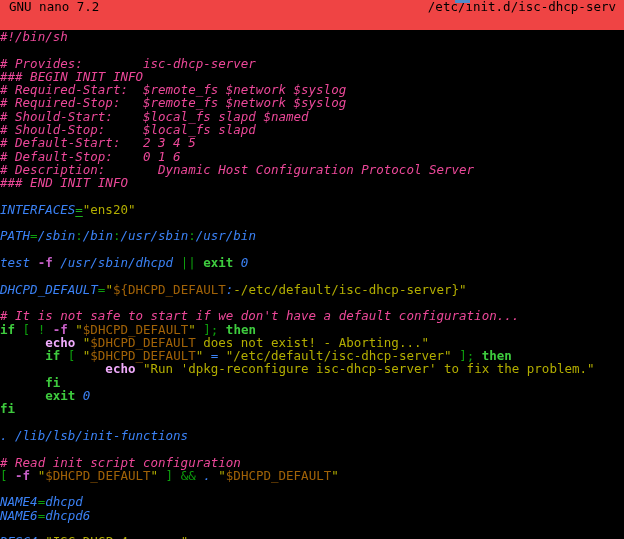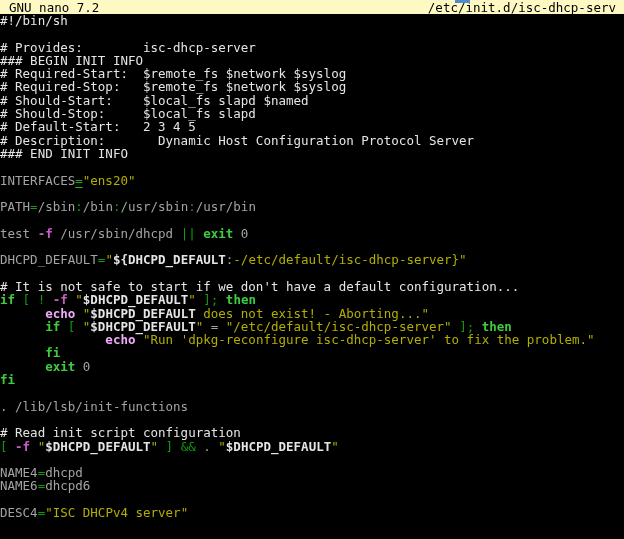--- a/index.html
+++ b/index.html
@@ -2,33 +2,33 @@
 <html><head>
 <meta charset="utf-8">
 <style>
   html,body { margin:0; padding:0; background:#000; }
   .terminal {
     position:relative; width:624px; height:539px; overflow:hidden;
     background:#000; font-family:"DejaVu Sans Mono","Liberation Mono",monospace;
     font-size:12.5px; line-height:13.3px;
   }
   .titlebar {
-    height:14px; background:#fef9c3; color:#000;
-    display:flex; justify-content:space-between; align-items:center;
+    height:30px; background:#ef4444; color:#000;
+    display:flex; justify-content:space-between; 
     white-space:pre; overflow:hidden; line-height:13px;
   }
   .titlebar .app { padding-left:9px; }
   .titlebar .path { padding-right:8px; }
   .artifact { position:absolute; left:455px; top:0; width:15px; height:3px; background:#4f8ccb; }
   .screen { height:526px; overflow:hidden; }
   .line { height:13.3px; white-space:pre; }
-  .c-p   { color:#a3a3a3; }
-  .c-cm  { color:#e5e5e5; }
+  .c-p   { color:#3b82f6;font-style:italic; }
+  .c-cm  { color:#ec4899;font-style:italic; }
   .c-s   { color:#b3ae00; }
-  .c-v   { color:#e5e5e5; font-weight:bold; }
+  .c-v   { color:#a16207; font-weight:normal; }
   .c-o   { color:#0d9e0d; }
   .c-k   { color:#3ecb3e; font-weight:bold; }
   .c-opt { color:#c75fc7; font-weight:bold; }
   .c-b   { color:#f0abfc; font-weight:bold; }
   .c-cur { color:#1fb31f; text-decoration:underline; text-underline-offset:2px; }
 </style>
 </head>
 <body>
 
 <div class="terminal">
@@ -40,20 +40,21 @@
   <div class="screen">
       <div class="line"><span class="c-cm">#!/bin/sh</span></div>
       <div class="line"></div>
       <div class="line"><span class="c-cm"># Provides:        isc-dhcp-server</span></div>
       <div class="line"><span class="c-cm">### BEGIN INIT INFO</span></div>
       <div class="line"><span class="c-cm"># Required-Start:  $remote_fs $network $syslog</span></div>
       <div class="line"><span class="c-cm"># Required-Stop:   $remote_fs $network $syslog</span></div>
       <div class="line"><span class="c-cm"># Should-Start:    $local_fs slapd $named</span></div>
       <div class="line"><span class="c-cm"># Should-Stop:     $local_fs slapd</span></div>
       <div class="line"><span class="c-cm"># Default-Start:   2 3 4 5</span></div>
+      <div class="line"><span class="c-cm"># Default-Stop:    0 1 6</span></div>
       <div class="line"><span class="c-cm"># Description:       Dynamic Host Configuration Protocol Server</span></div>
       <div class="line"><span class="c-cm">### END INIT INFO</span></div>
       <div class="line"></div>
       <div class="line"><span class="c-p">INTERFACES</span><span class="c-cur">=</span><span class="c-s">"ens20"</span></div>
       <div class="line"></div>
       <div class="line"><span class="c-p">PATH</span><span class="c-o">=</span><span class="c-p">/sbin</span><span class="c-o">:</span><span class="c-p">/bin</span><span class="c-o">:</span><span class="c-p">/usr/sbin</span><span class="c-o">:</span><span class="c-p">/usr/bin</span></div>
       <div class="line"></div>
       <div class="line"><span class="c-p">test </span><span class="c-opt">-f</span><span class="c-p"> /usr/sbin/dhcpd </span><span class="c-o">||</span><span class="c-p"> </span><span class="c-k">exit</span><span class="c-p"> 0</span></div>
       <div class="line"></div>
       <div class="line"><span class="c-p">DHCPD_DEFAULT</span><span class="c-o">=</span><span class="c-s">"</span><span class="c-v">${DHCPD_DEFAULT</span><span class="c-p">:</span><span class="c-s">-/etc/default/isc-dhcp-server}</span><span class="c-s">"</span></div>

